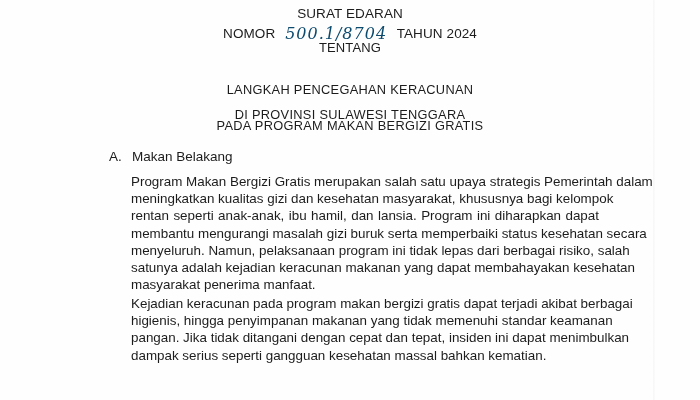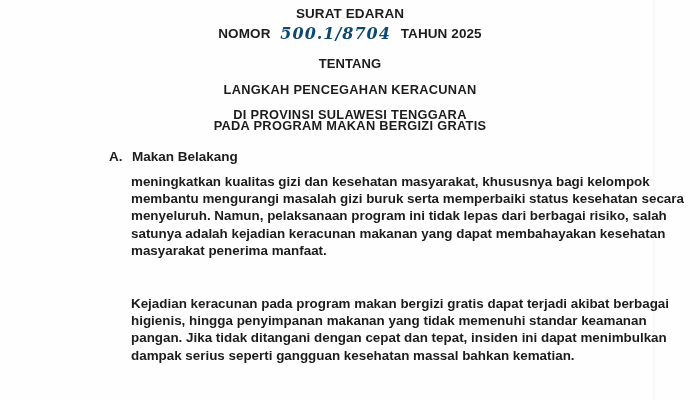--- a/index.html
+++ b/index.html
@@ -13,21 +13,20 @@
       overflow: hidden;
       position: relative;
       font-family: "Liberation Sans", sans-serif;
       color: #1c1c1c;
     }
     .page {
       position: absolute;
       left: 0; top: 0;
       width: 700px; height: 400px;
       background: #fefefe;
-      font-weight: bold;
     }
     .fold {
       position: absolute;
       left: 653px; top: 0;
       width: 2px; height: 400px;
       background: linear-gradient(to right, #f6f6f6, #fbfbfb);
     }
     .center-line {
       position: absolute;
       left: 0; width: 700px;
@@ -41,21 +40,21 @@
       font-family: "DejaVu Serif", serif;
       font-style: italic;
       font-size: 16px;
       letter-spacing: 1px;
       color: #0c4a6e;
       display: inline-block;
       margin: 0 6px;
       position: relative;
       top: 1px;
     }
-    .tentang { top: 56px; font-size: 13px; }
+    .tentang { top: 40px; font-size: 13px; }
     .subj1 { top: 82px; font-size: 12.8px; letter-spacing: 0.3px; }
     .subj2 { top: 98px; font-size: 12.8px; letter-spacing: 0.3px; margin-top: 20px; }
     .subj3 { top: 107px; font-size: 12.8px; letter-spacing: 0.3px; }
 
     .section-head {
       position: absolute;
       left: 109px; top: 149px;
       font-size: 13.5px;
     }
     .section-head .letter { display: inline-block; width: 23px; }
@@ -84,35 +83,37 @@
 <body>
 
 <div class="page">
   <div class="fold"></div>
 
   <div class="center-line title1">SURAT EDARAN</div>
 
   <div class="center-line title2">
     <span>NOMOR</span>
     <span class="hand">500.1/8704</span>
-    <span>TAHUN 2025</span>
+    <span>TAHUN 2024</span>
   </div>
 
   <div class="center-line tentang">TENTANG</div>
 
   <div class="center-line subj1">LANGKAH PENCEGAHAN KERACUNAN</div>
   <div class="center-line subj2">PADA PROGRAM MAKAN BERGIZI GRATIS</div>
   <div class="center-line subj3">DI PROVINSI SULAWESI TENGGARA</div>
 
   <div class="section-head">
     <span class="letter">A.</span><span>Makan Belakang</span>
   </div>
 
   <div class="para p1">
+    <span class="ln">Program Makan Bergizi Gratis merupakan salah satu upaya strategis Pemerintah dalam</span>
     <span class="ln">meningkatkan kualitas gizi dan kesehatan masyarakat, khususnya bagi kelompok</span>
+    <span class="ln">rentan seperti anak-anak, ibu hamil, dan lansia. Program ini diharapkan dapat</span>
     <span class="ln">membantu mengurangi masalah gizi buruk serta memperbaiki status kesehatan secara</span>
     <span class="ln">menyeluruh. Namun, pelaksanaan program ini tidak lepas dari berbagai risiko, salah</span>
     <span class="ln">satunya adalah kejadian keracunan makanan yang dapat membahayakan kesehatan</span>
     <span class="ln last">masyarakat penerima manfaat.</span>
   </div>
 
   <div class="para p2">
     <span class="ln">Kejadian keracunan pada program makan bergizi gratis dapat terjadi akibat berbagai</span>
     <span class="ln">higienis, hingga penyimpanan makanan yang tidak memenuhi standar keamanan</span>
     <span class="ln">pangan. Jika tidak ditangani dengan cepat dan tepat, insiden ini dapat menimbulkan</span>

